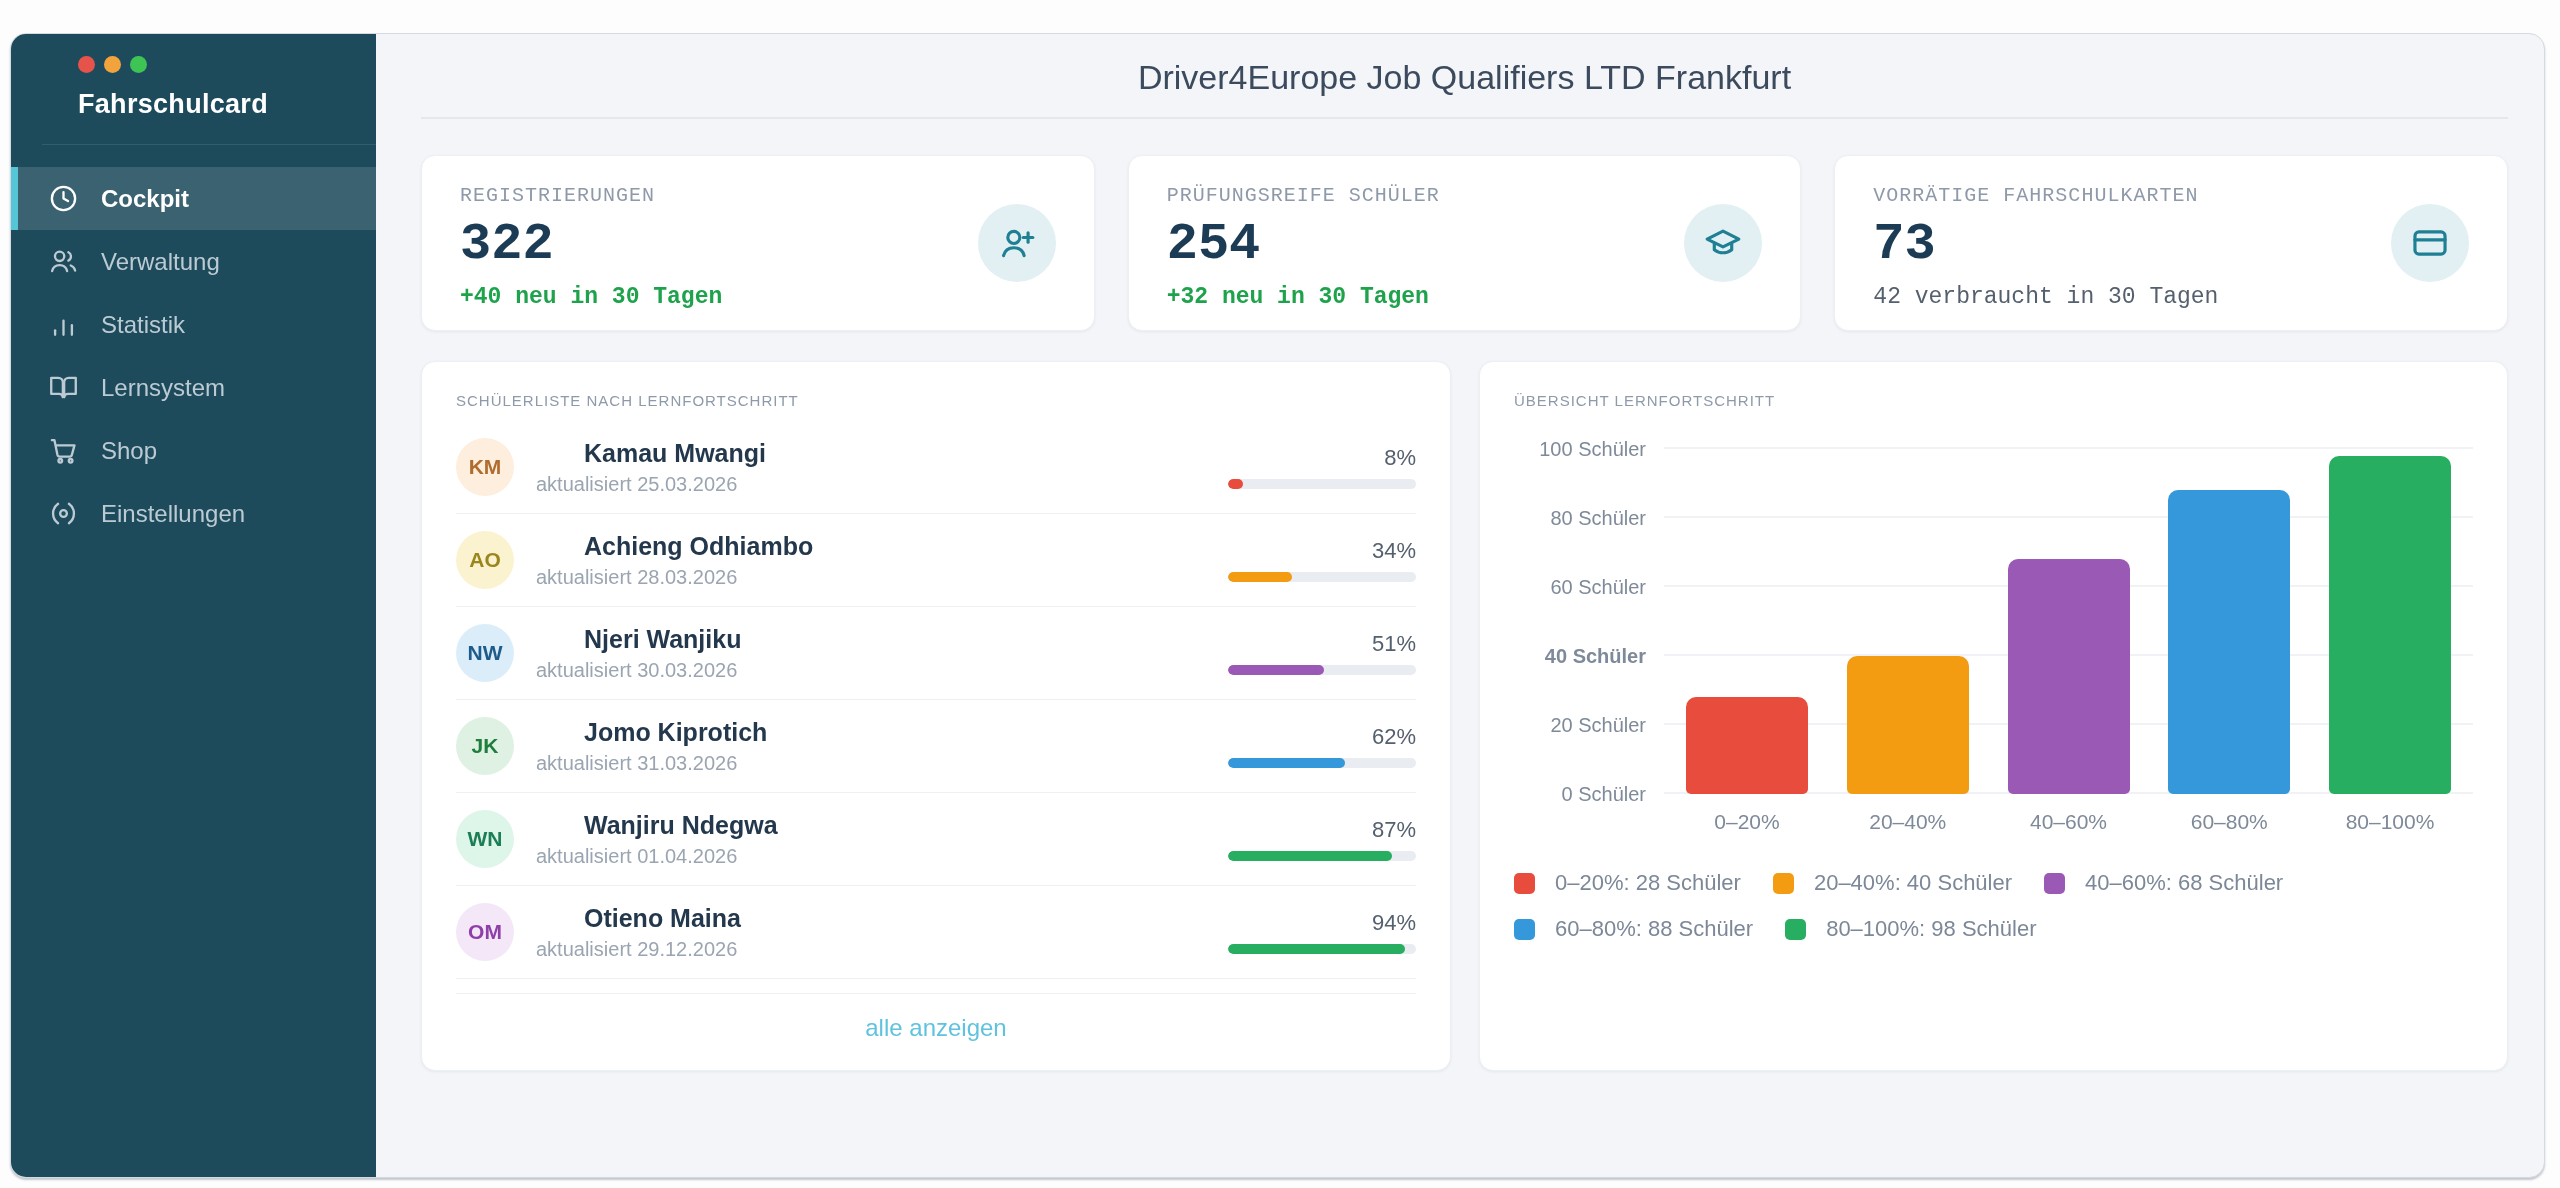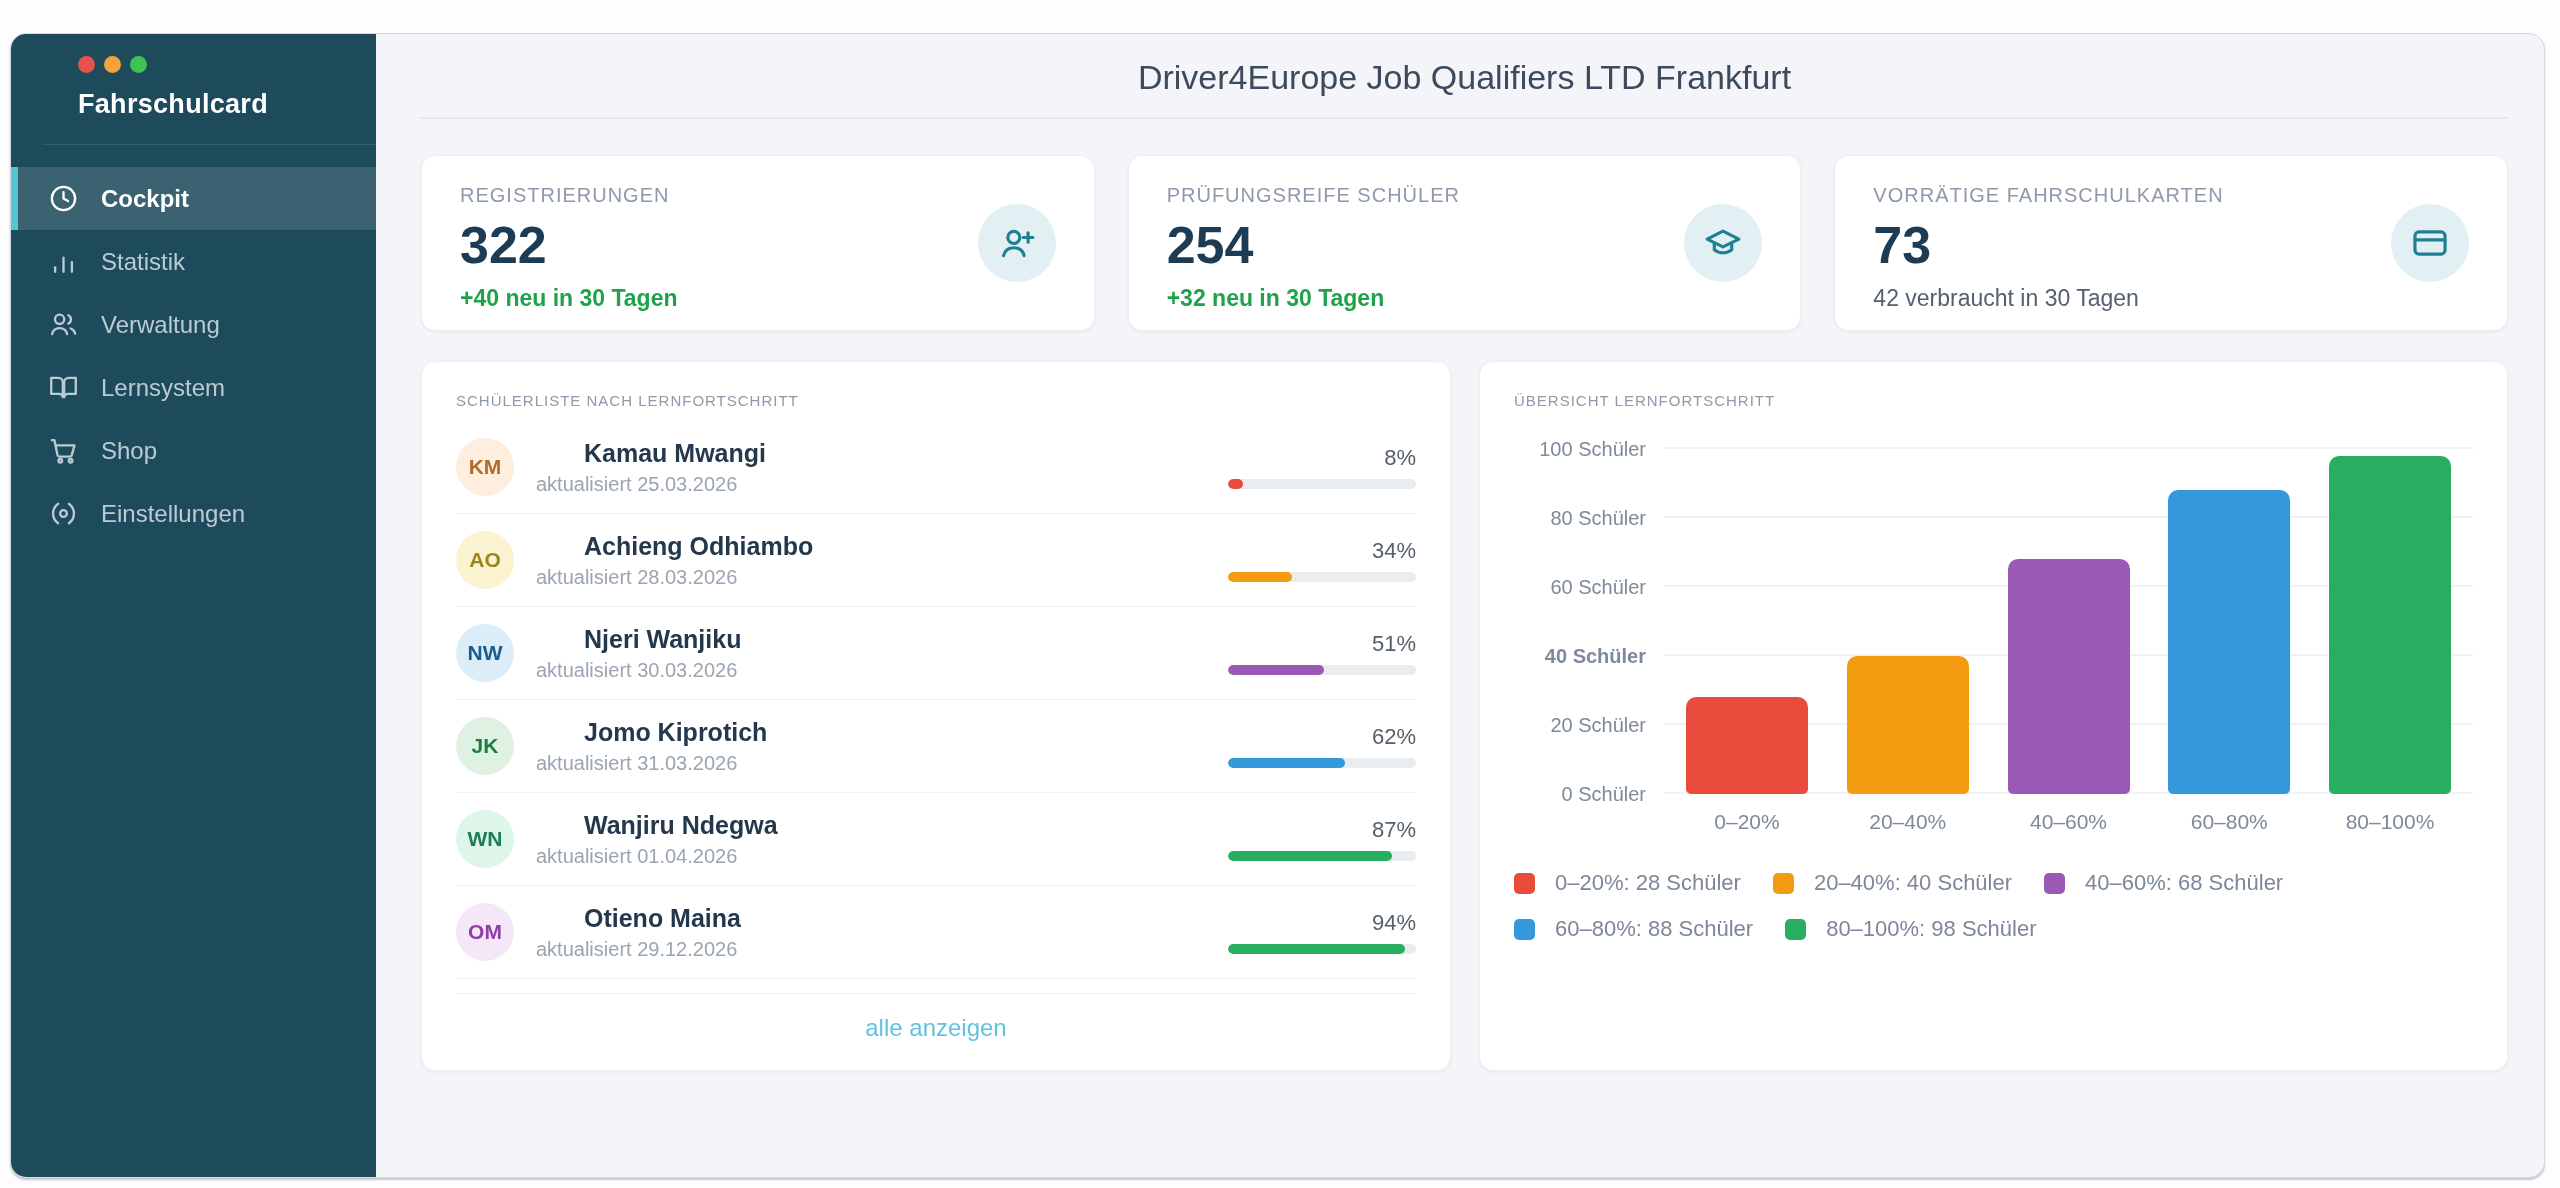--- a/index.html
+++ b/index.html
@@ -15,21 +15,21 @@
   .logo-text{color:#ffffff;font-size:27px;font-weight:700;letter-spacing:.3px;}
   .nav{padding-top:22px;display:flex;flex-direction:column;}
   .nav-item{display:flex;align-items:center;gap:22px;height:63px;padding-left:30px;
     border-left:7px solid transparent;color:#bccbd3;font-size:24px;cursor:pointer;}
   .nav-item svg{width:31px;height:31px;flex-shrink:0;}
   .nav-item.active{background:rgba(255,255,255,.13);border-left-color:#55c6d6;color:#ffffff;font-weight:700;}
   
   .main{flex:1;padding:0 36px 0 45px;box-sizing:border-box;}
   .page-title{text-align:center;font-size:34px;font-weight:400;color:#3b4a5d;margin:24px 0 20px;}
   .header-divider{border-bottom:2px solid #e4e7eb;}
-  .stats-row{display:flex;gap:33px;margin-top:36px;}
+  .stats-row{display:flex;gap:33px;margin-top:36px;font-family:Liberation Mono, monospace;}
   .stat-card{flex:1;background:#fff;border:1px solid #ecEFf3;border-radius:14px;
     box-shadow:0 1px 3px rgba(20,30,50,.06);padding:28px 38px;height:176px;box-sizing:border-box;
     display:flex;justify-content:space-between;cursor:pointer;}
   .stat-label{font-size:20px;color:#8e99a9;letter-spacing:1px;}
   .stat-value{font-size:52px;font-weight:700;color:#1c3b55;margin:8px 0 10px;}
   .stat-sub{font-size:23px;}
   .stat-sub.positive{color:#1ea34c;font-weight:700;}
   .stat-sub.muted{color:#55606e;font-weight:400;}
   .stat-icon-wrap{width:78px;height:78px;border-radius:50%;background:#e2f0f4;color:#1f7f93;
     align-self:center;display:flex;align-items:center;justify-content:center;flex-shrink:0;}
@@ -87,34 +87,34 @@
       <nav class="nav">
           <div class="nav-item active">
             <svg viewBox="0 0 24 24" fill="none" stroke="currentColor" stroke-width="1.8" stroke-linecap="round" stroke-linejoin="round">
               <circle cx="12" cy="12" r="9"></circle>
               <path d="M12 7v5l3.5 2"></path>
             </svg>
             <span>Cockpit</span>
           </div>
           <div class="nav-item">
             <svg viewBox="0 0 24 24" fill="none" stroke="currentColor" stroke-width="1.8" stroke-linecap="round" stroke-linejoin="round">
-              <path d="M5.5 16.5V20"></path>
-              <path d="M12 9v11"></path>
-              <path d="M18.5 12.5V20"></path>
-            </svg>
-            <span>Statistik</span>
-          </div>
-          <div class="nav-item">
-            <svg viewBox="0 0 24 24" fill="none" stroke="currentColor" stroke-width="1.8" stroke-linecap="round" stroke-linejoin="round">
               <circle cx="9" cy="8" r="3.6"></circle>
               <path d="M3.2 19.4c.7-3 3-4.6 5.8-4.6s5.1 1.6 5.8 4.6"></path>
               <path d="M15.8 4.9a3.6 3.6 0 0 1 0 6.4"></path>
               <path d="M17.6 15.1c1.7.6 2.9 1.9 3.4 3.9"></path>
             </svg>
             <span>Verwaltung</span>
+          </div>
+          <div class="nav-item">
+            <svg viewBox="0 0 24 24" fill="none" stroke="currentColor" stroke-width="1.8" stroke-linecap="round" stroke-linejoin="round">
+              <path d="M5.5 16.5V20"></path>
+              <path d="M12 9v11"></path>
+              <path d="M18.5 12.5V20"></path>
+            </svg>
+            <span>Statistik</span>
           </div>
           <div class="nav-item">
             <svg viewBox="0 0 24 24" fill="none" stroke="currentColor" stroke-width="1.8" stroke-linecap="round" stroke-linejoin="round">
               <path d="M2.5 4.5H8a3.5 3.5 0 0 1 3.5 3.5v11.5a3 3 0 0 0-3-2.5h-6z"></path>
               <path d="M21.5 4.5H16a3.5 3.5 0 0 0-3.5 3.5v11.5a3 3 0 0 1 3-2.5h6z"></path>
             </svg>
             <span>Lernsystem</span>
           </div>
           <div class="nav-item">
             <svg viewBox="0 0 24 24" fill="none" stroke="currentColor" stroke-width="1.8" stroke-linecap="round" stroke-linejoin="round">

